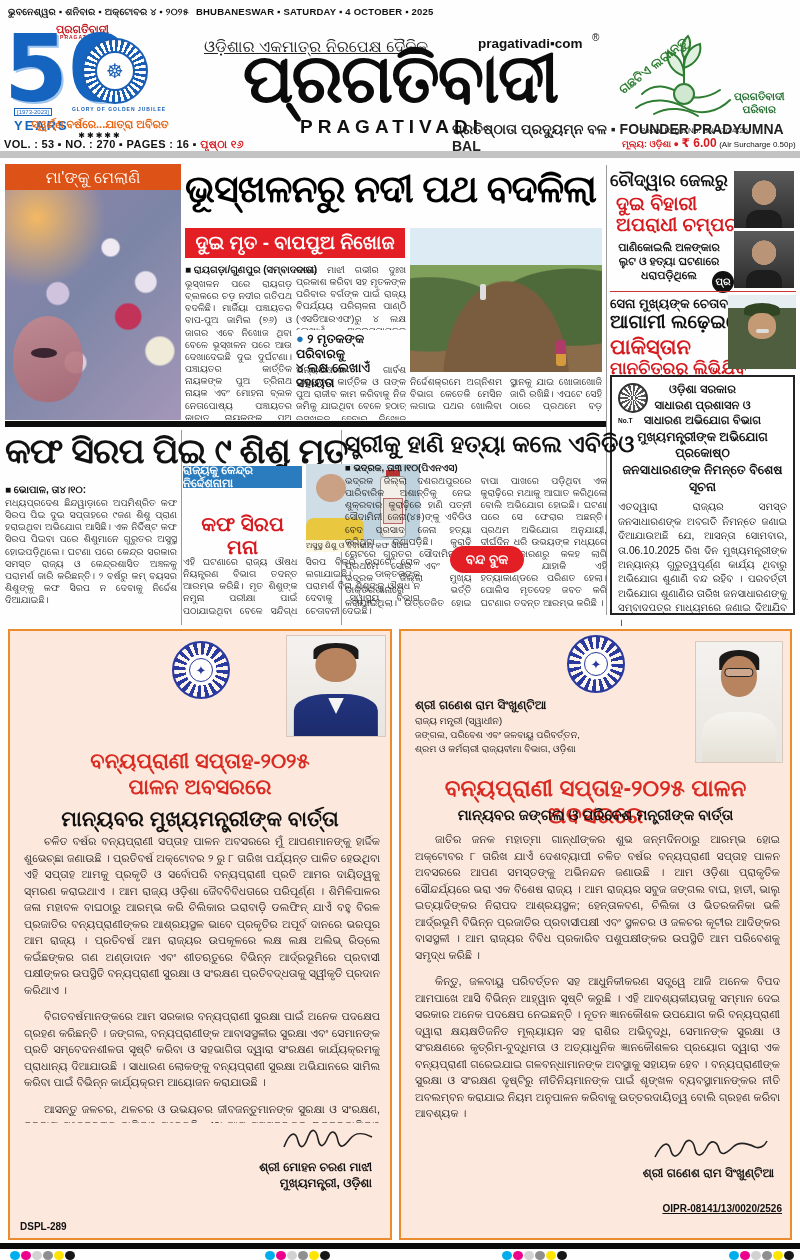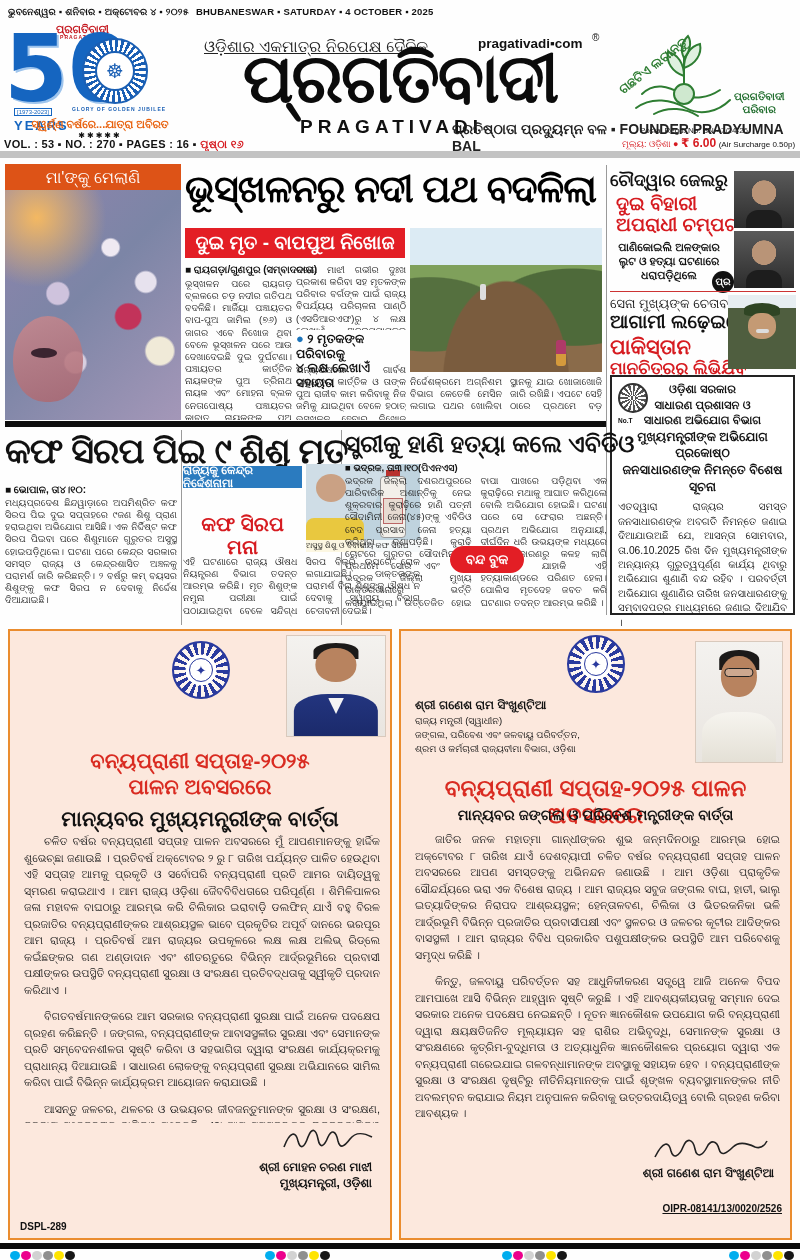--- a/index.html
+++ b/index.html
@@ -1,19 +1,19 @@
 <!DOCTYPE html>
 <html><head>
 <meta charset="utf-8">
 <style>
   * { margin:0; padding:0; box-sizing:border-box; }
   body { background:#777; font-family:"Liberation Sans","DejaVu Sans",sans-serif; }
   .page { position:relative; width:800px; height:1260px; background:#fefefe; margin:0 auto; overflow:hidden; color:#111; }
   .abs { position:absolute; }
-  .b { font-weight:normal; }
+  .b { font-weight:bold; }
   .red { color:#d61b20; }
   .jus { text-align:justify; }
 
   
   .topbar { top:6px; font-size:9.5px; font-weight:bold; letter-spacing:.2px; }
 
   
   .anniv { left:4px; top:24px; width:192px; height:112px; }
   .anniv .minilogo { left:52px; top:0; text-align:center; color:#c4151c; line-height:1; }
   .anniv .minilogo .o { font-size:11px; font-weight:900; }

